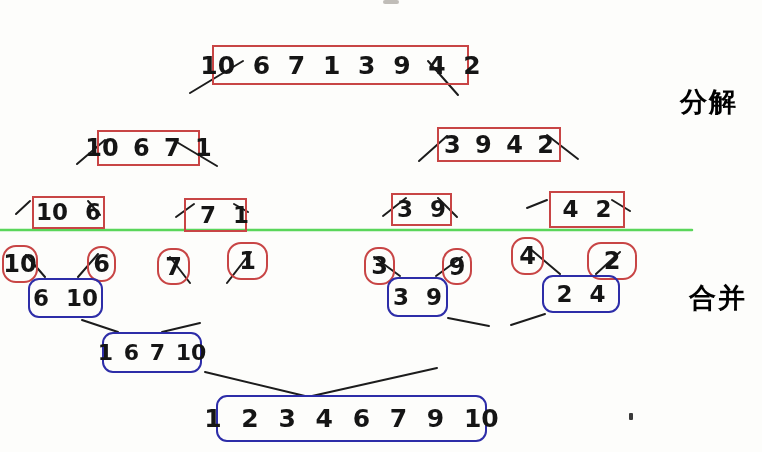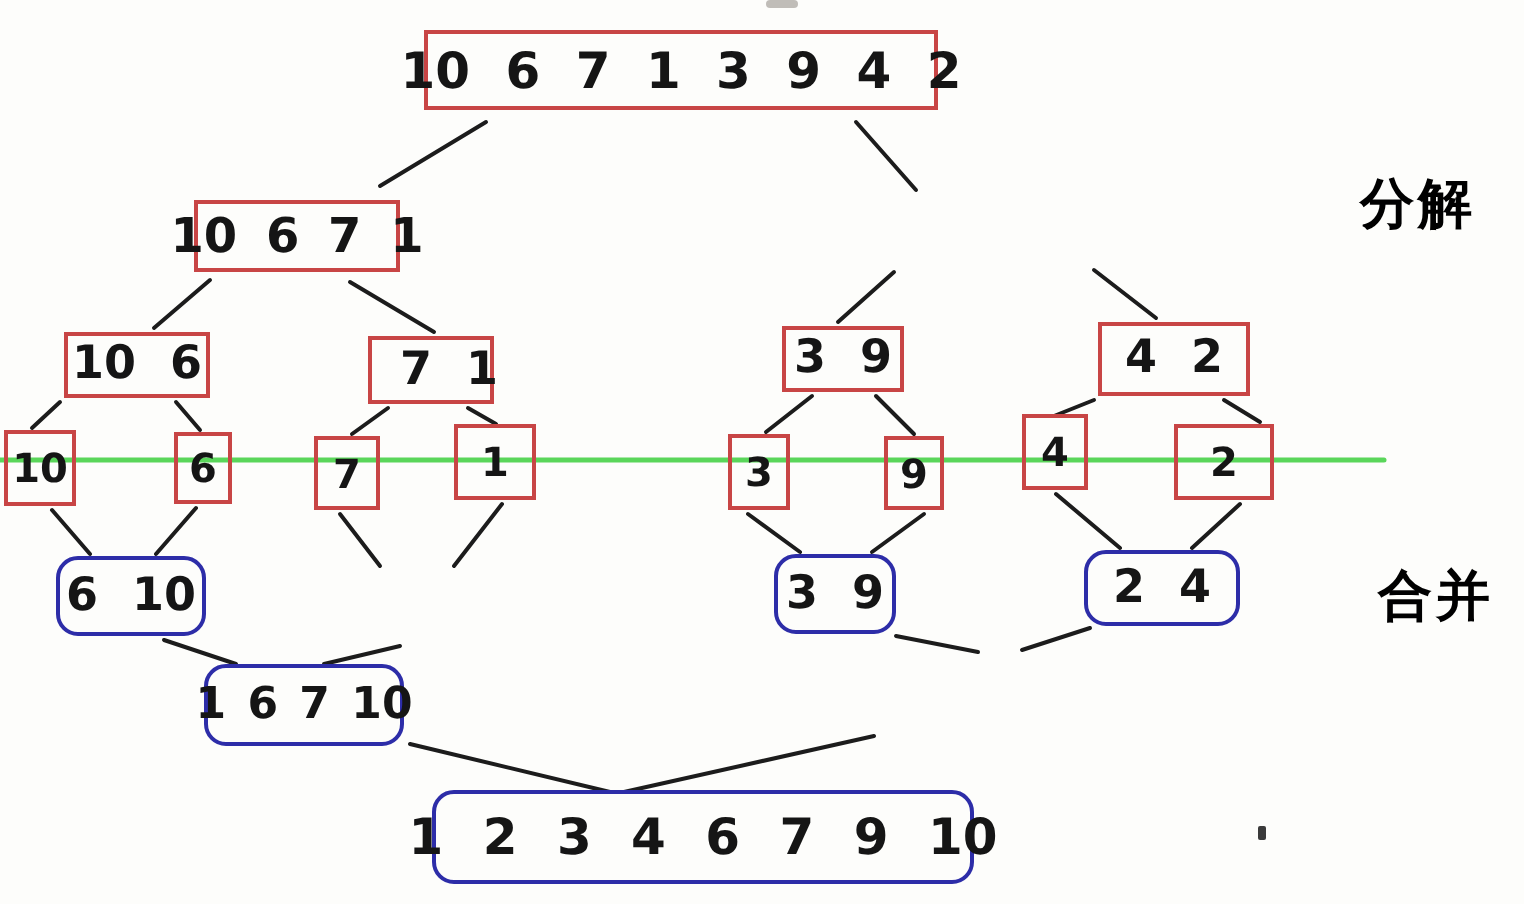--- a/index.html
+++ b/index.html
@@ -18,26 +18,26 @@
   }
   #wires{position:absolute;left:0;top:0;width:762px;height:452px;z-index:1;}
   #wires line{stroke:var(--connector-line);stroke-width:2;stroke-linecap:round;}
   #wires line.divider{stroke:var(--divider-line);stroke-width:2.5;}
   .box{
     position:absolute;z-index:2;box-sizing:border-box;
     display:flex;align-items:center;justify-content:center;
     font-weight:bold;color:var(--ink);line-height:1;
     background:transparent;white-space:nowrap;
   }
-  .red{border:2px solid var(--split-border);}
+  .red{border:2px solid var(--split-border);margin-top:30px;}
   .blue{border:2px solid var(--merge-border);border-radius:11px;}
   .fs-root{font-size:25px;word-spacing:9px;}
   .fs-l1{font-size:24px;word-spacing:6px;}
   .fs-pair{font-size:23px;word-spacing:9px;}
-  .fs-single{font-size:20px;}
+  .fs-single{font-size:24px;border-radius:14px;}
   .fs-m2a{font-size:22px;word-spacing:3px;}
   .fs-m2b{font-size:23px;word-spacing:7px;}
   .fs-bottom{font-size:25px;word-spacing:11px;}
   .phase-label{
     position:absolute;z-index:2;font-size:27px;font-weight:bold;color:#000;
     letter-spacing:2px;
   }
   .artifact-top{
     position:absolute;z-index:2;left:383px;top:0;width:16px;height:4px;
     background:#b0aca8;border-radius:2px;opacity:.8;
@@ -83,20 +83,21 @@
     <line x1="200" y1="323" x2="162" y2="332"></line>
     <line x1="448" y1="318" x2="489" y2="326"></line>
     <line x1="545" y1="314" x2="511" y2="325"></line>
     <line x1="205" y1="372" x2="305" y2="396"></line>
     <line x1="437" y1="368" x2="312" y2="396"></line>
   </svg>
 
   <div class="box red fs-root" style="left:212px;top:15px;width:257px;height:40px;">10 6 7 1 3 9 4 2</div>
 
   <div class="box red fs-l1" style="left:97px;top:100px;width:103px;height:36px;">10 6 7 1</div>
+  <div class="box red fs-l1" style="left:437px;top:97px;width:124px;height:35px;">3 9 4 2</div>
 
   <div class="box red fs-pair" style="left:32px;top:166px;width:73px;height:33px;">10 6</div>
   <div class="box red fs-pair" style="left:184px;top:168px;width:63px;height:34px;padding-left:18px;">7 1</div>
   <div class="box red fs-pair" style="left:391px;top:163px;width:61px;height:33px;">3 9</div>
   <div class="box red fs-pair" style="left:549px;top:161px;width:76px;height:37px;">4 2</div>
 
   <div class="box red fs-single" style="left:2px;top:215px;width:36px;height:38px;">10</div>
   <div class="box red fs-single" style="left:87px;top:216px;width:29px;height:36px;">6</div>
   <div class="box red fs-single" style="left:157px;top:218px;width:33px;height:37px;">7</div>
   <div class="box red fs-single" style="left:227px;top:212px;width:41px;height:38px;">1</div>

